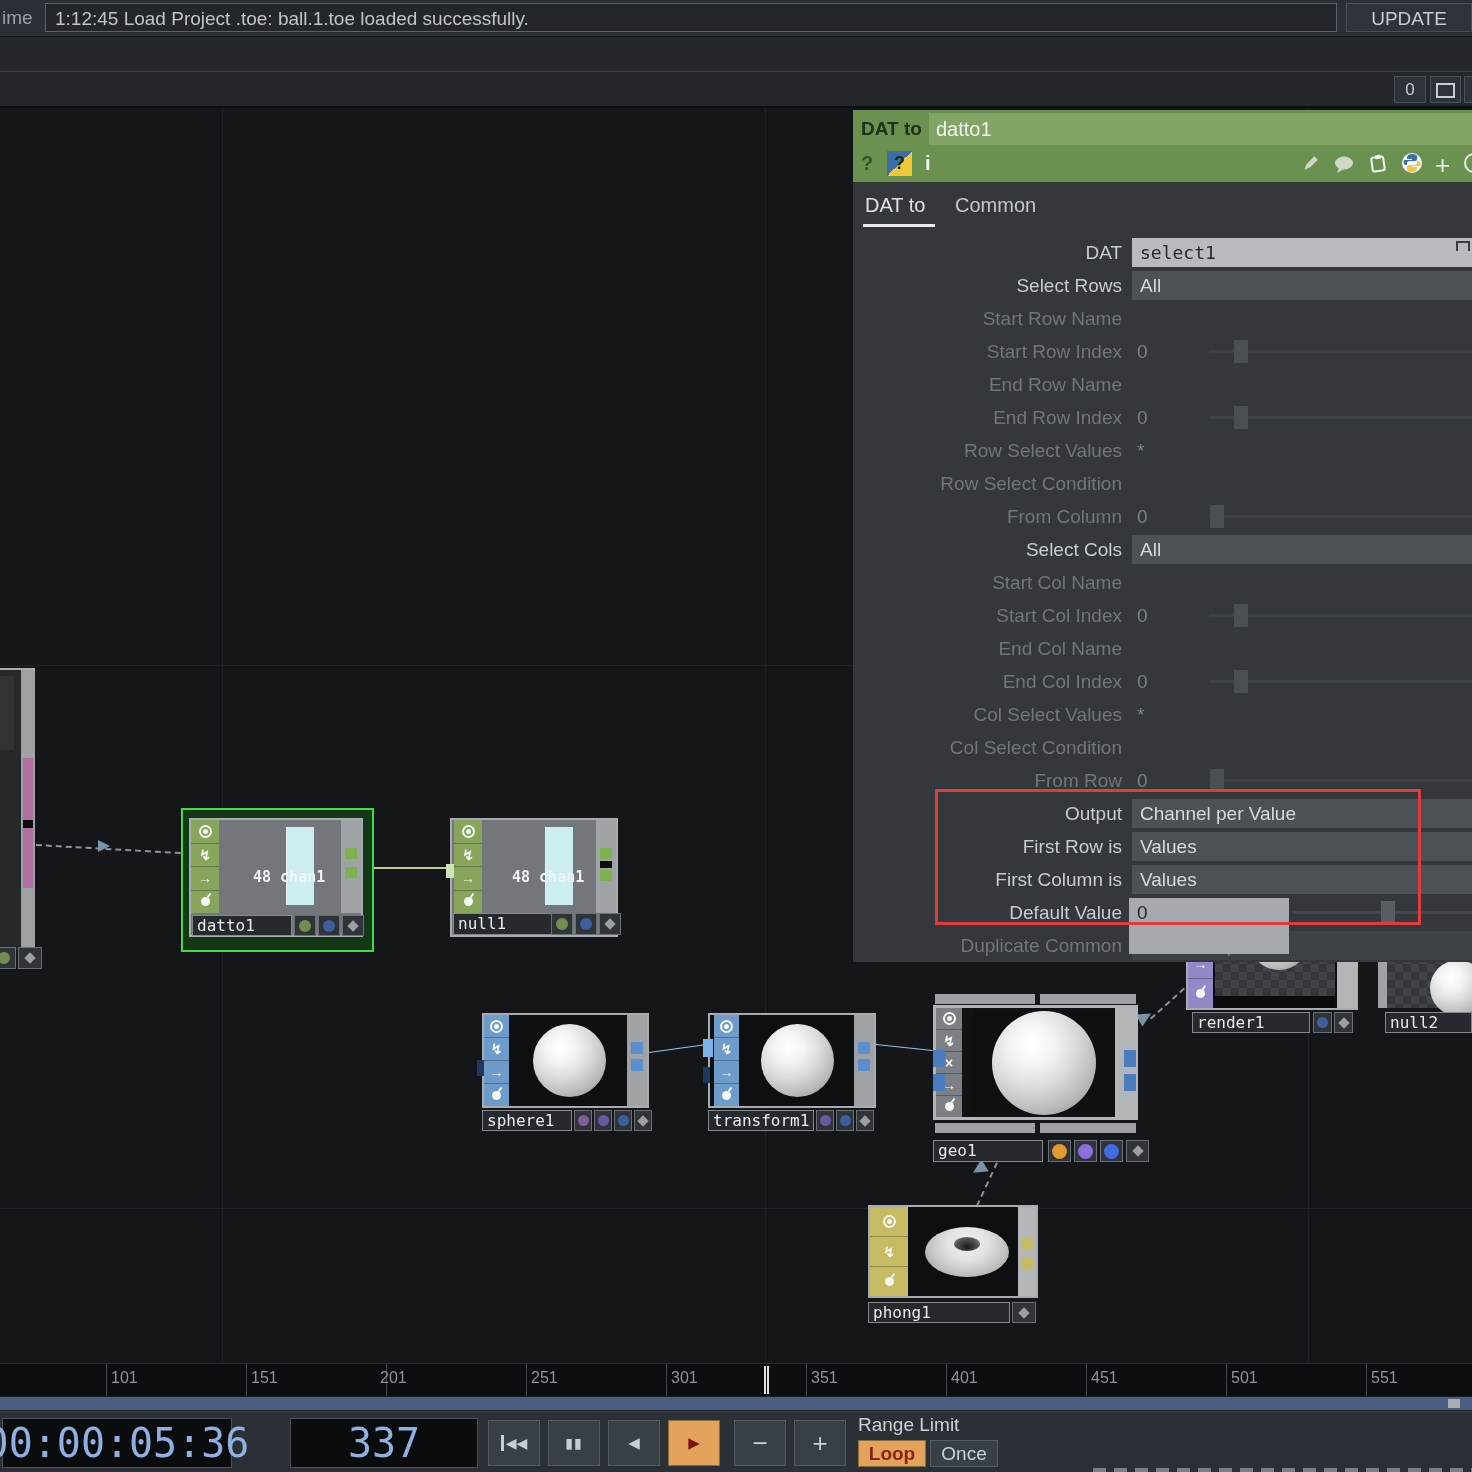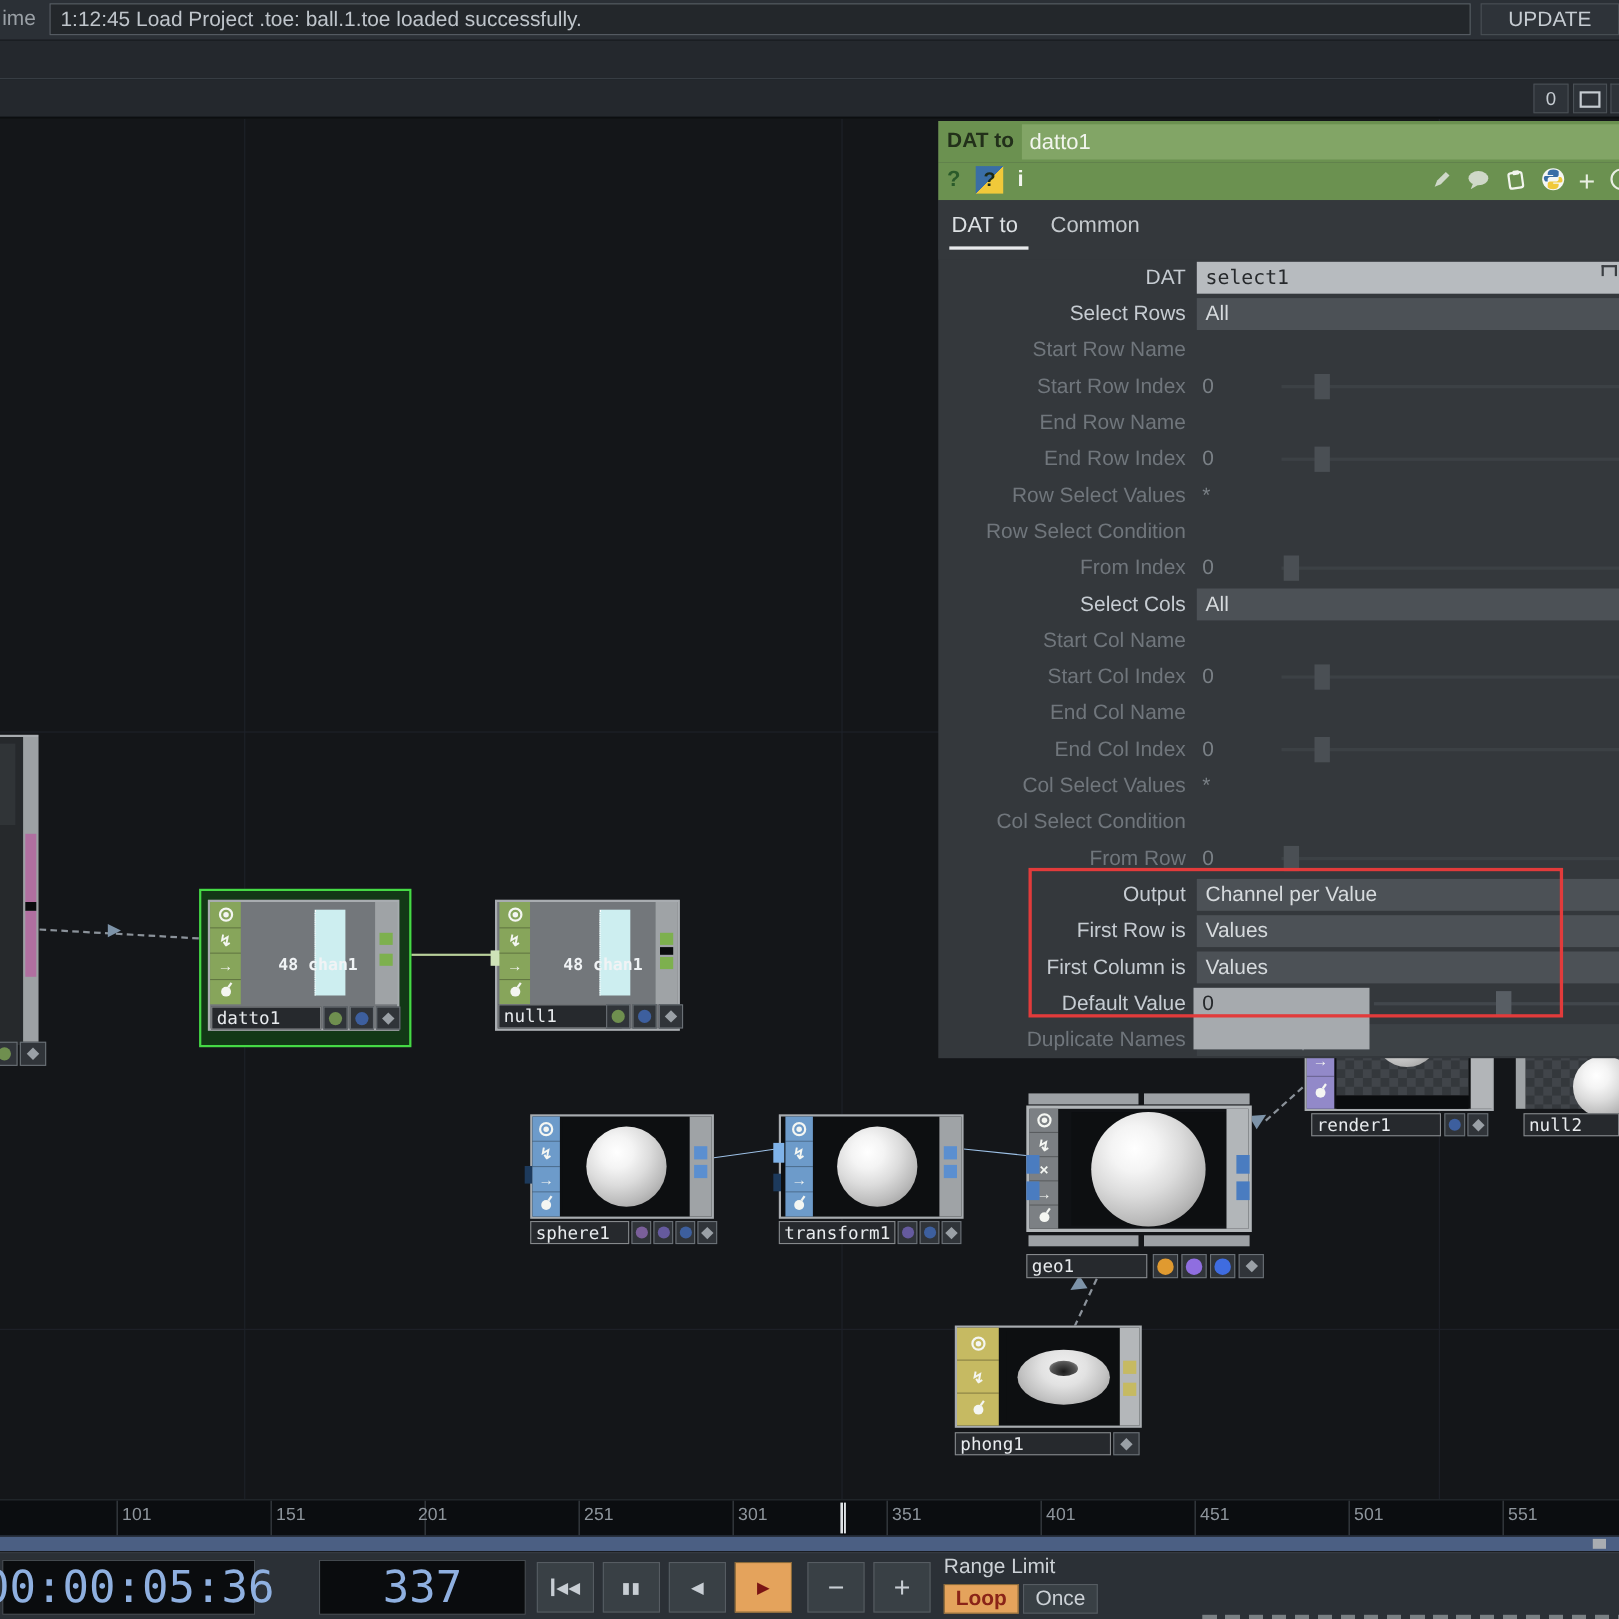--- a/index.html
+++ b/index.html
@@ -68,21 +68,21 @@
            color:#f2f5ee;font-size:20px;line-height:32px;padding-left:7px;box-sizing:border-box;}
   #ph2{position:absolute;left:0;top:38px;width:619px;height:34px;background:#6b9150;}
   .hico{position:absolute;top:4px;font-size:20px;font-weight:bold;color:#e8eee2;}
   #pyhelp{width:25px;height:25px;background:linear-gradient(135deg,#3a6ea5 50%,#f0c93a 50%);
           color:#1c2a14;text-align:center;line-height:25px;font-size:18px;top:3px;}
   #tabs{position:absolute;left:0;top:72px;width:619px;height:54px;background:#34383c;}
   .tab{position:absolute;top:12px;font-size:20px;color:#c4c9cd;}
   .tab.active{color:#dde1e4;}
   #tab-underline{position:absolute;left:10px;top:42px;width:72px;height:3px;background:#e8eaec;}
   #prows{position:absolute;left:0;top:126px;width:619px;}
-  .prow{position:relative;height:33px;}
+  .prow{position:relative;height:33px;margin-left:44px;}
   .plabel{position:absolute;left:0;top:6px;width:225px;text-align:right;font-size:19px;color:#c6ccd2;white-space:nowrap;}
   .prow.dim .plabel{color:#70767c;}
   .pfield{position:absolute;left:235px;top:2px;right:0;height:29px;background:#b7bbbf;color:#26292c;
           font-size:18px;line-height:29px;padding-left:8px;font-family:"DejaVu Sans Mono",monospace;}
   .pdrop{position:absolute;left:235px;top:2px;right:0;height:29px;background:#4c5156;color:#d6dadd;
          font-size:19px;line-height:29px;padding-left:8px;}
   .prow.dim .pdrop{background:#3d4246;color:#6e747a;}
   .pval{position:absolute;left:240px;top:6px;font-size:19px;color:#c6ccd2;}
   .prow.dim .pval{color:#7a8086;}
   .ptrack{position:absolute;left:312px;top:15px;right:0;height:3px;background:#42474c;}
@@ -458,21 +458,21 @@
         </div>
       </div>
       <div class="prow dim">
         <div class="plabel">Row Select Values</div>
         <div class="pval">*</div>
       </div>
       <div class="prow dim">
         <div class="plabel">Row Select Condition</div>
       </div>
       <div class="prow dim">
-        <div class="plabel">From Index</div>
+        <div class="plabel">From Column</div>
         <div class="pval">0</div>
         <div class="ptrack">
           <div class="phandle" style="left: calc(3% - 7px);"></div>
         </div>
       </div>
       <div class="prow">
         <div class="plabel">Select Cols</div>
         <div class="pdrop">All</div>
       </div>
       <div class="prow dim">
@@ -522,21 +522,21 @@
         <div class="pdrop">Values</div>
       </div>
       <div class="prow">
         <div class="plabel">Default Value</div>
         <div class="pnumfield">0</div>
         <div class="ptrack" style="left: 396px;">
           <div class="phandle" style="left: calc(53% - 7px);"></div>
         </div>
       </div>
       <div class="prow dim">
-        <div class="plabel">Duplicate Names</div>
+        <div class="plabel">Duplicate Common</div>
         <div class="pdrop">Make Unique</div>
       </div>
     </div>
   <div id="redbox"></div>
 </div>
 
 <div id="ruler" class="abs">
     <div class="tickline" style="left: 106px;"></div>
     <div class="ticklabel" style="left: 111px;">101</div>
     <div class="tickline" style="left: 246px;"></div>

